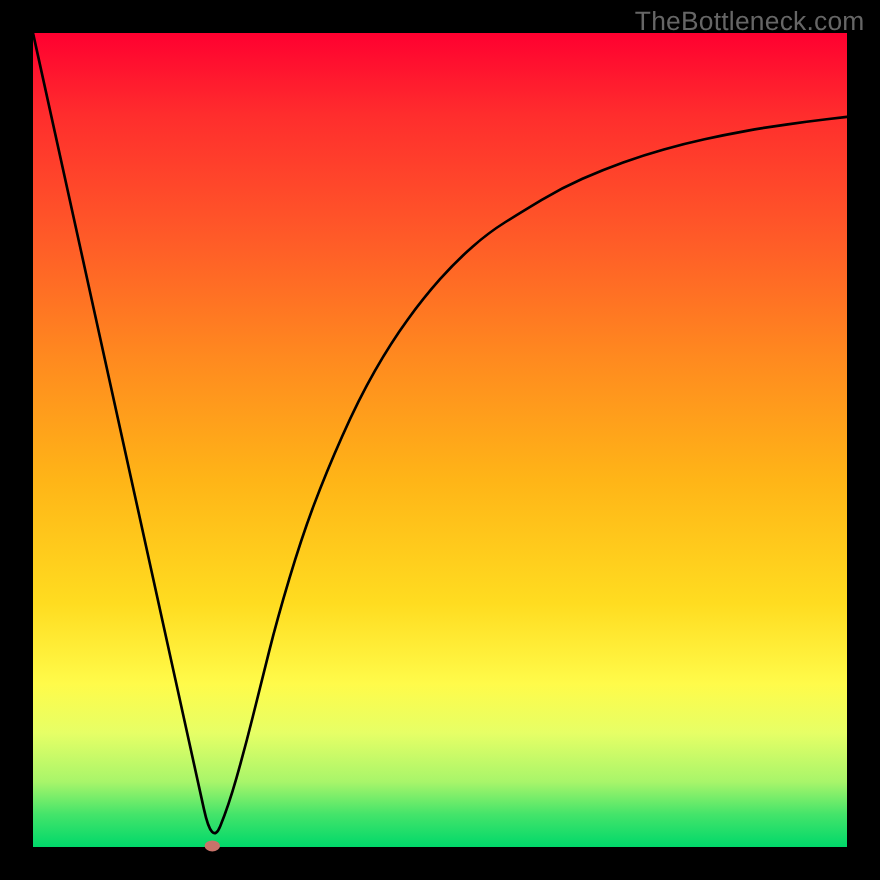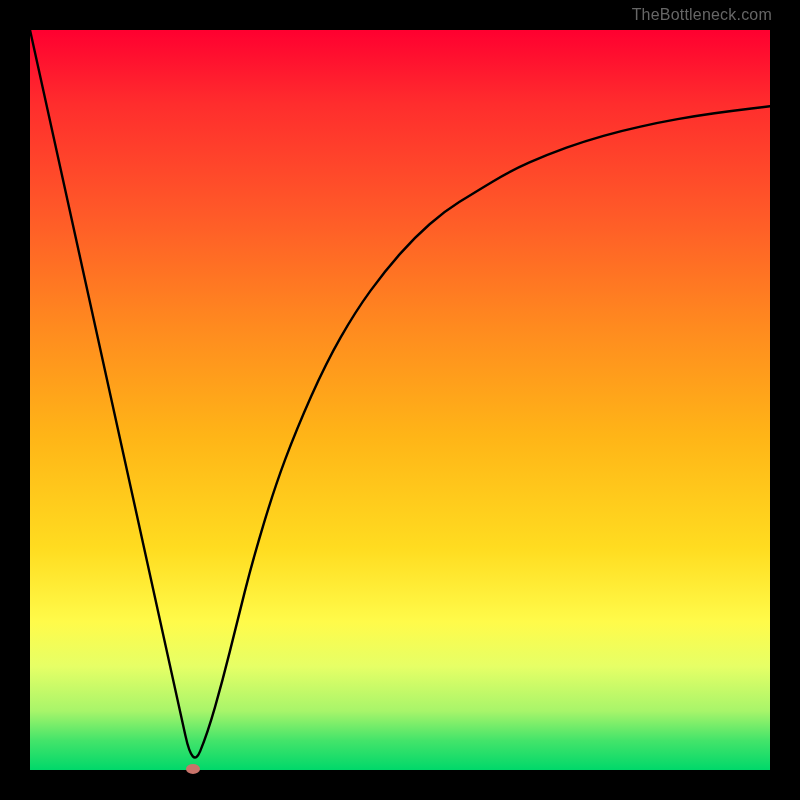--- a/index.html
+++ b/index.html
@@ -34,23 +34,23 @@
       #fffb4a 80%,
       #e6ff66 86%,
       #a8f56a 92%,
       #44e46a 96%,
       #00d86a 100%
     );
   }
   .watermark {
     position: absolute;
     top: 6px;
-    right: 28px;
+    right: 14px;
     font-family: Arial, Helvetica, sans-serif;
-    font-size: 16px;
+    font-size: 24px;
     color: #666;
     letter-spacing: 0.2px;
     user-select: none;
   }
   svg.curve {
     position: absolute;
     inset: 0;
     width: 100%;
     height: 100%;
   }

